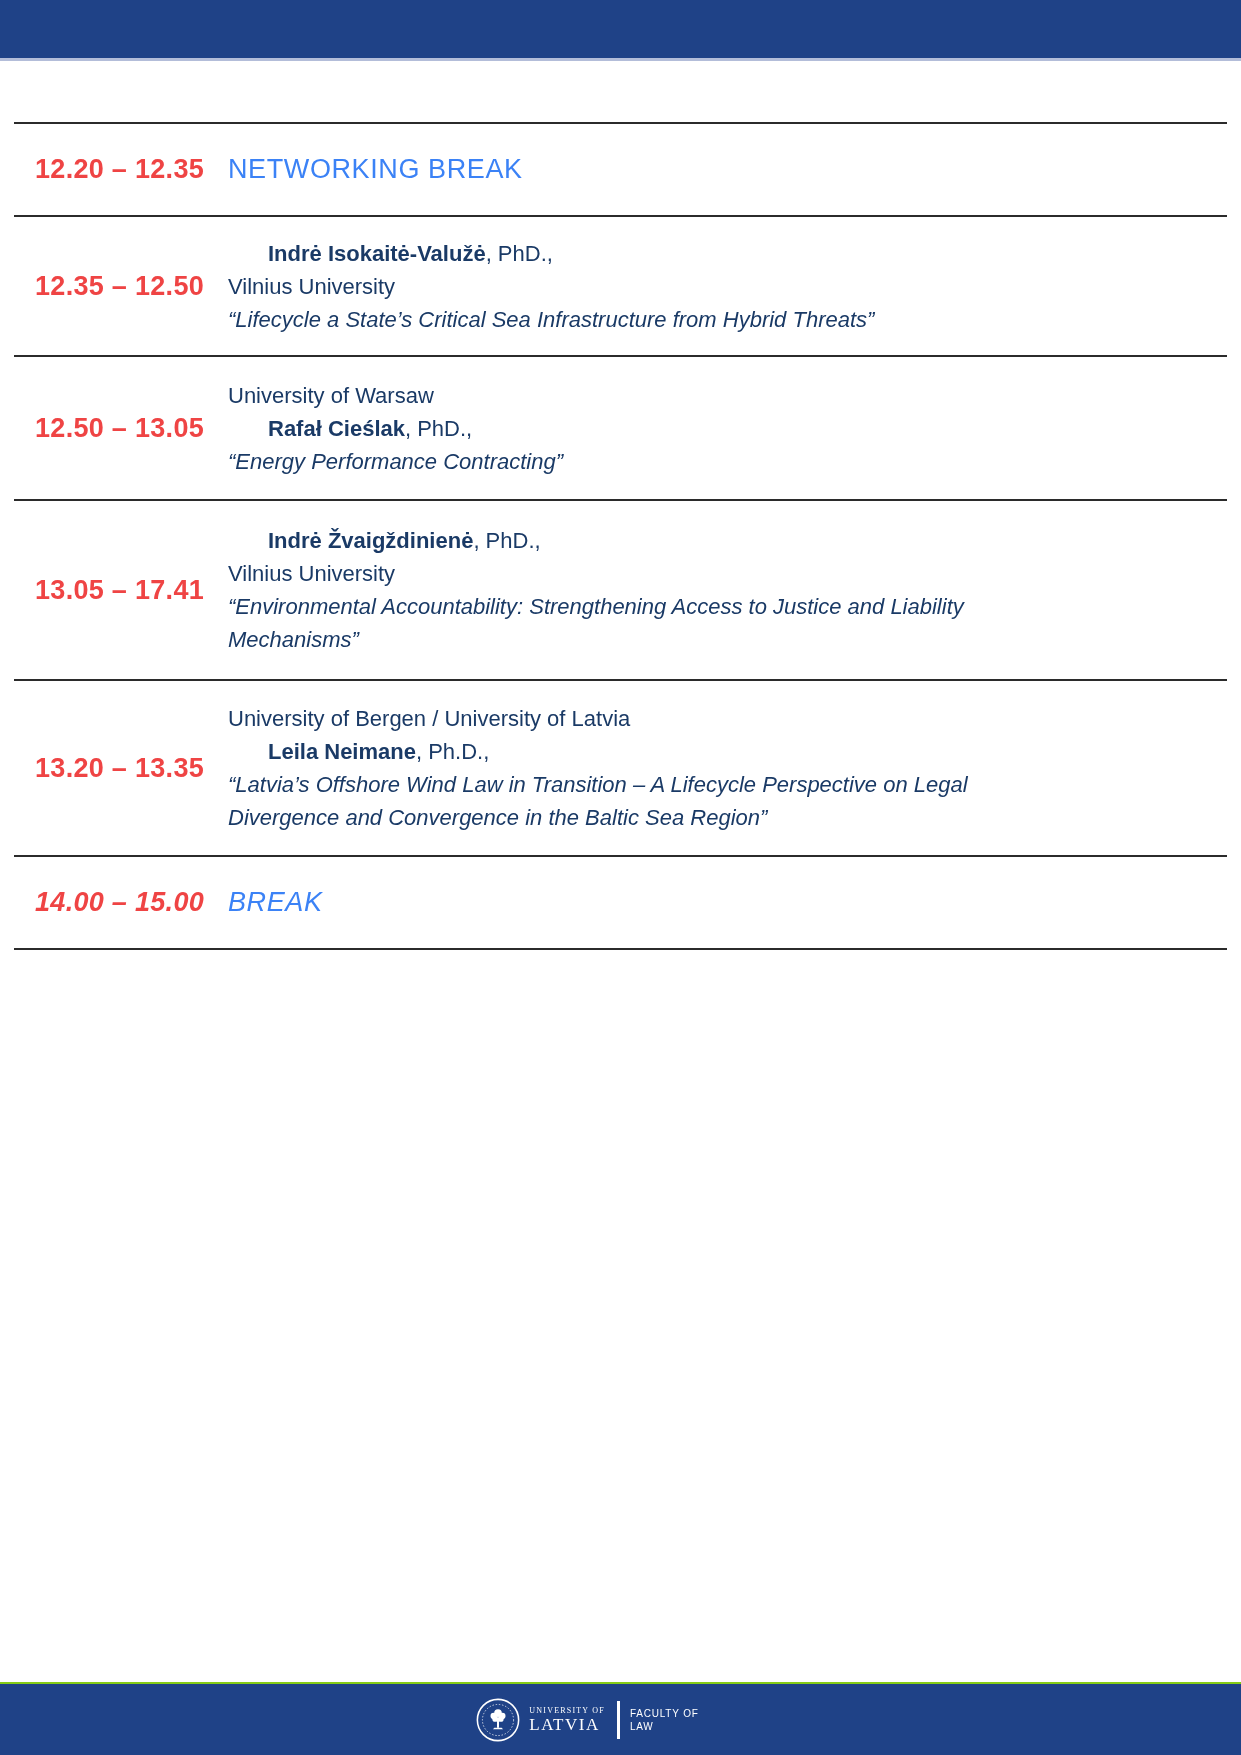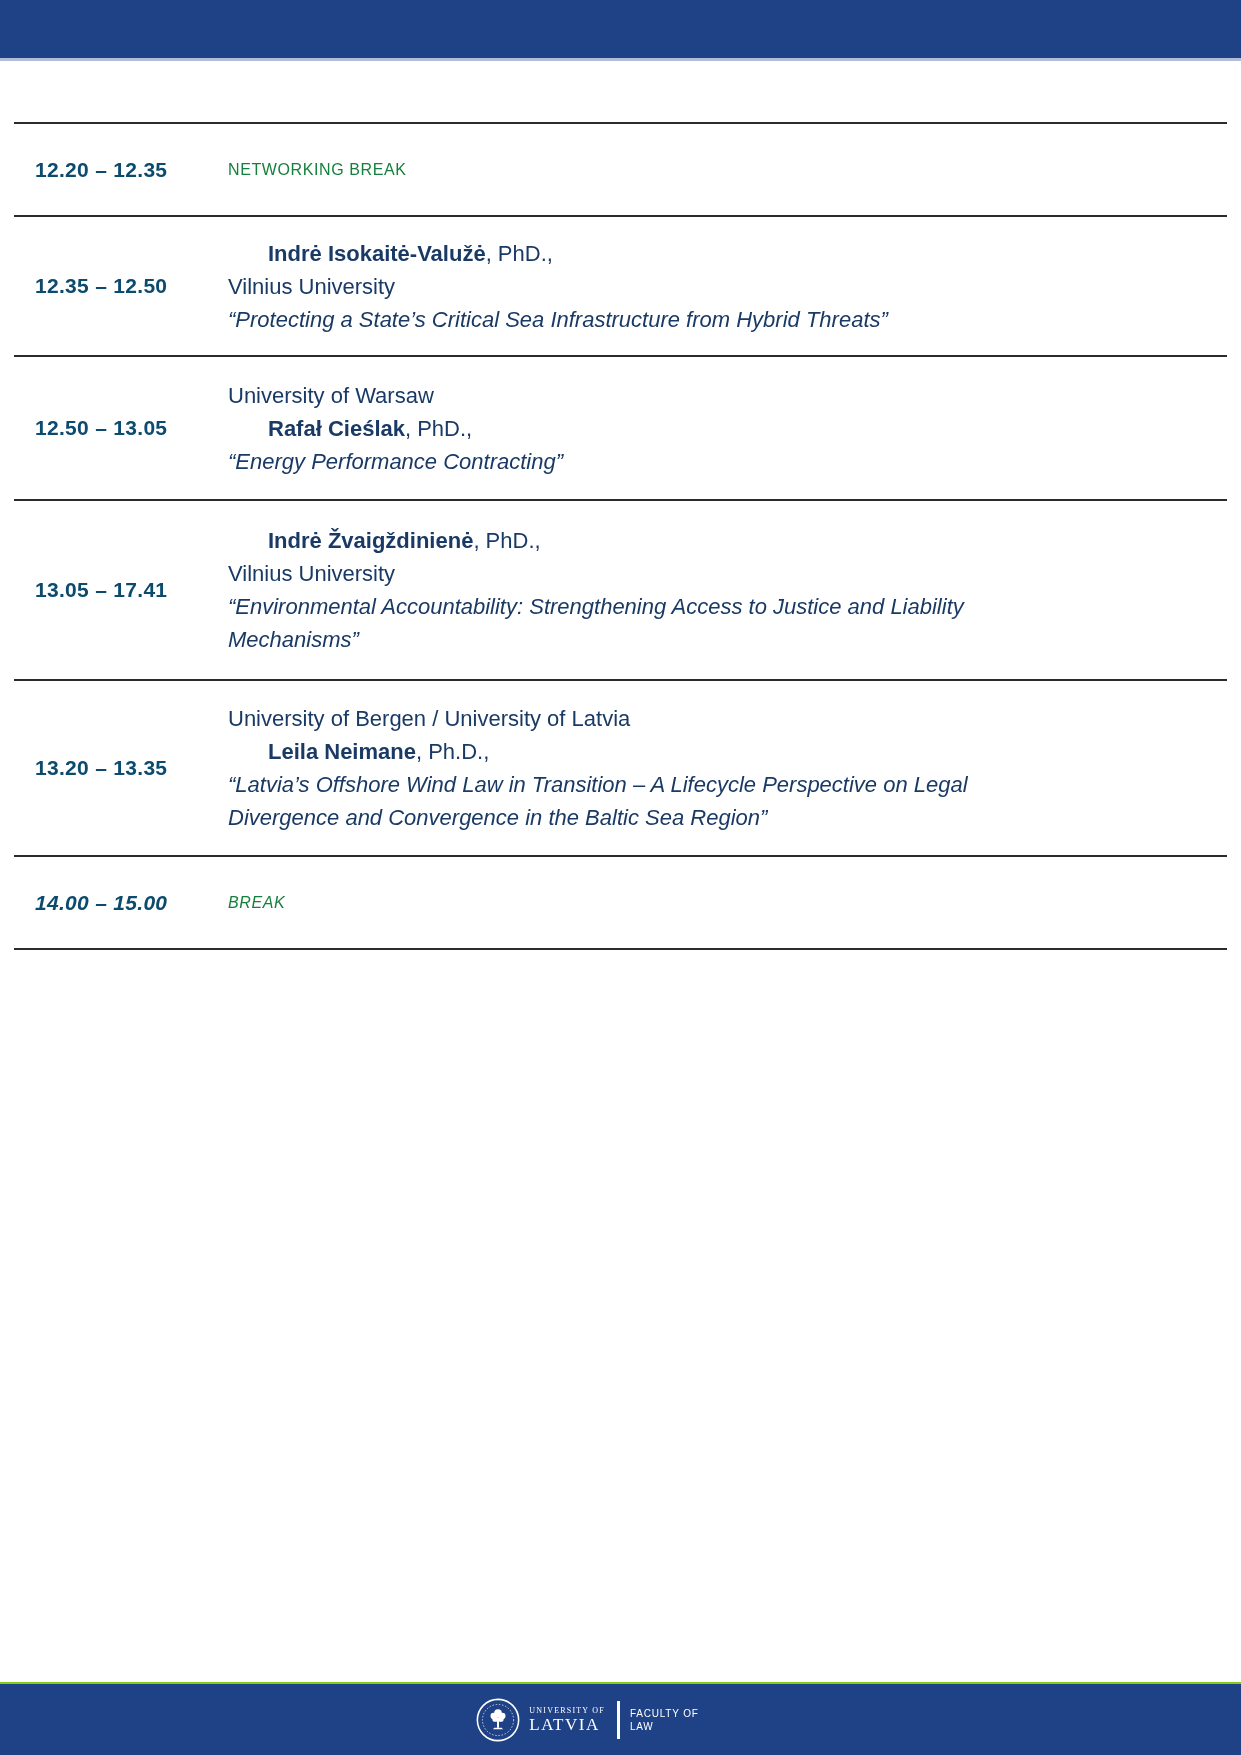--- a/index.html
+++ b/index.html
@@ -28,37 +28,37 @@
   .row:nth-child(1){ height:93px; }
   .row:nth-child(2){ height:140px; }
   .row:nth-child(3){ height:144px; }
   .row:nth-child(4){ height:180px; }
   .row:nth-child(5){ height:176px; }
   .row:nth-child(6){ height:93px;font-style:italic; }
   .time {
     width:214px;
     min-width:214px;
     padding-left:21px;
-    font-size:21px;
+    font-size:27px;
     font-weight:bold;
-    color:#0c4a6e;
+    color:#ef4444;
     letter-spacing:0.3px;
     white-space:nowrap;
   }
   .content {
     max-width:810px;
     font-size:22px;
     line-height:33px;
     color:#1a3a66;
   }
   .speaker { font-weight:bold;margin-left:40px; }
   .talk-title { font-style:italic; }
   .break-label {
-    font-size:16px;
-    color:#15803d;
+    font-size:27px;
+    color:#3b82f6;
     letter-spacing:0.6px;
   }
   .bottombar {
     position:absolute;
     left:0; right:0; bottom:0;
     height:73px;
     background:#1f4287;
     border-top:2px solid #84cc16;
     display:flex;
     align-items:center;
@@ -115,21 +115,21 @@
     <div class="content">
       <div class="break-label">NETWORKING BREAK</div>
     </div>
   </div>
 
   <div class="row">
     <div class="time">12.35 – 12.50</div>
     <div class="content">
       <div><span class="speaker">Indrė Isokaitė-Valužė</span><span>, PhD.,</span></div>
       <div>Vilnius University</div>
-      <div class="talk-title">“Protecting a State’s Critical Sea Infrastructure from Hybrid Threats”</div>
+      <div class="talk-title">“Lifecycle a State’s Critical Sea Infrastructure from Hybrid Threats”</div>
     </div>
   </div>
 
   <div class="row">
     <div class="time">12.50 – 13.05</div>
     <div class="content">
       <div>University of Warsaw</div>
       <div><span class="speaker">Rafał Cieślak</span><span>, PhD.,</span></div>
       <div class="talk-title">“Energy Performance Contracting”</div>
     </div>

